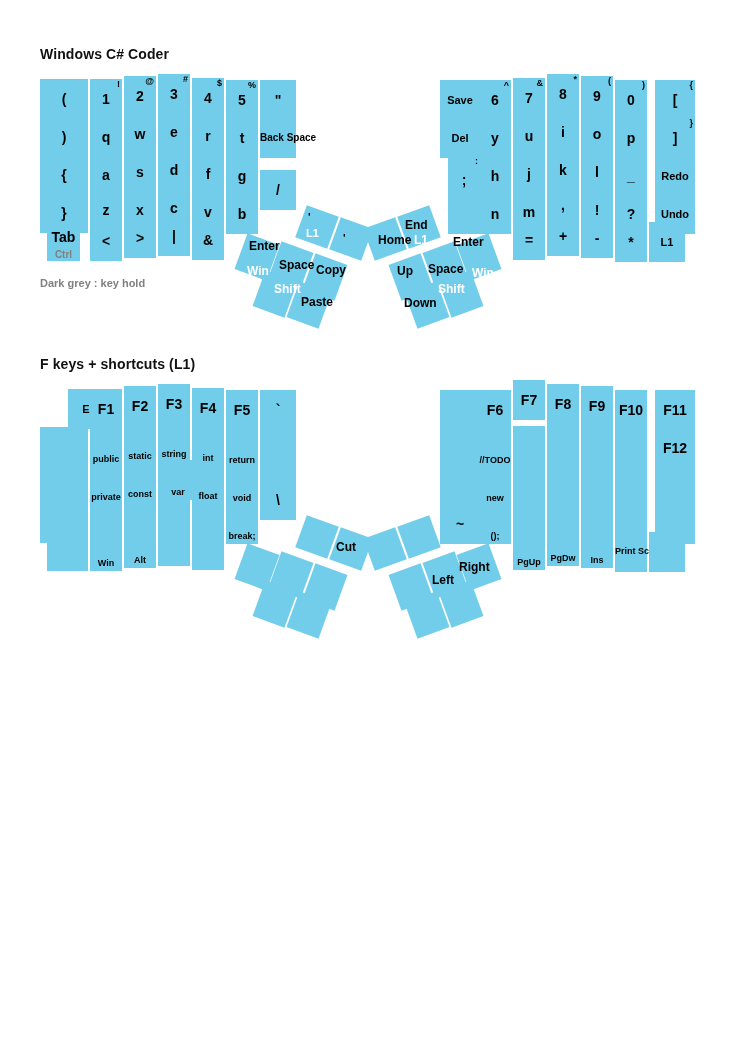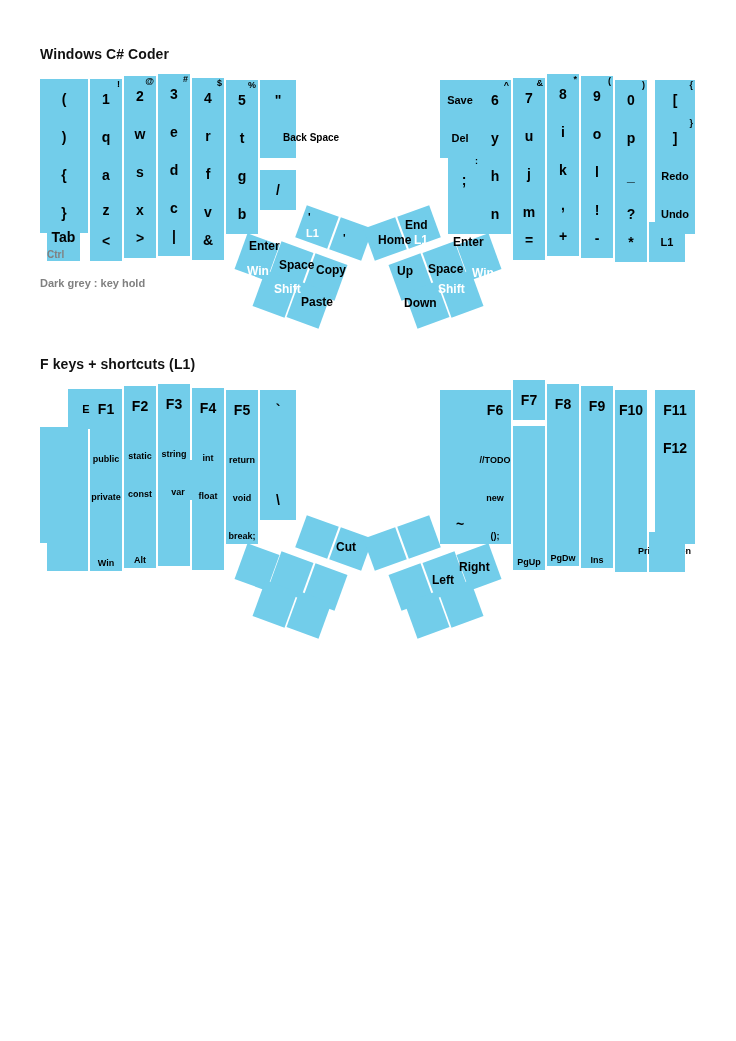--- a/index.html
+++ b/index.html
@@ -60,36 +60,35 @@
     font-size: 9px;
     font-weight: bold;
     color: #000000;
     text-align: right;
   }
   
   .lbl.hold {
     left: 0;
     right: 0;
     bottom: 1px;
-    text-align: left;
+    text-align: center;
     font-size: 10px;
     font-weight: bold;
     color: #808080;
   }
   
   .lbl.two {
     left: 0;
     right: 0;
     top: 50%;
     transform: translateY(-50%);
     text-align: center;
     font-size: 10px;
     font-weight: bold;
     line-height: 1.05;
-    padding-left: 23px;
   }
   .thumb {
     position: absolute;
     background: #72cdea;
     box-sizing: border-box;
   }
   .free-lbl {
     position: absolute;
     white-space: nowrap;
     font-size: 11px;

